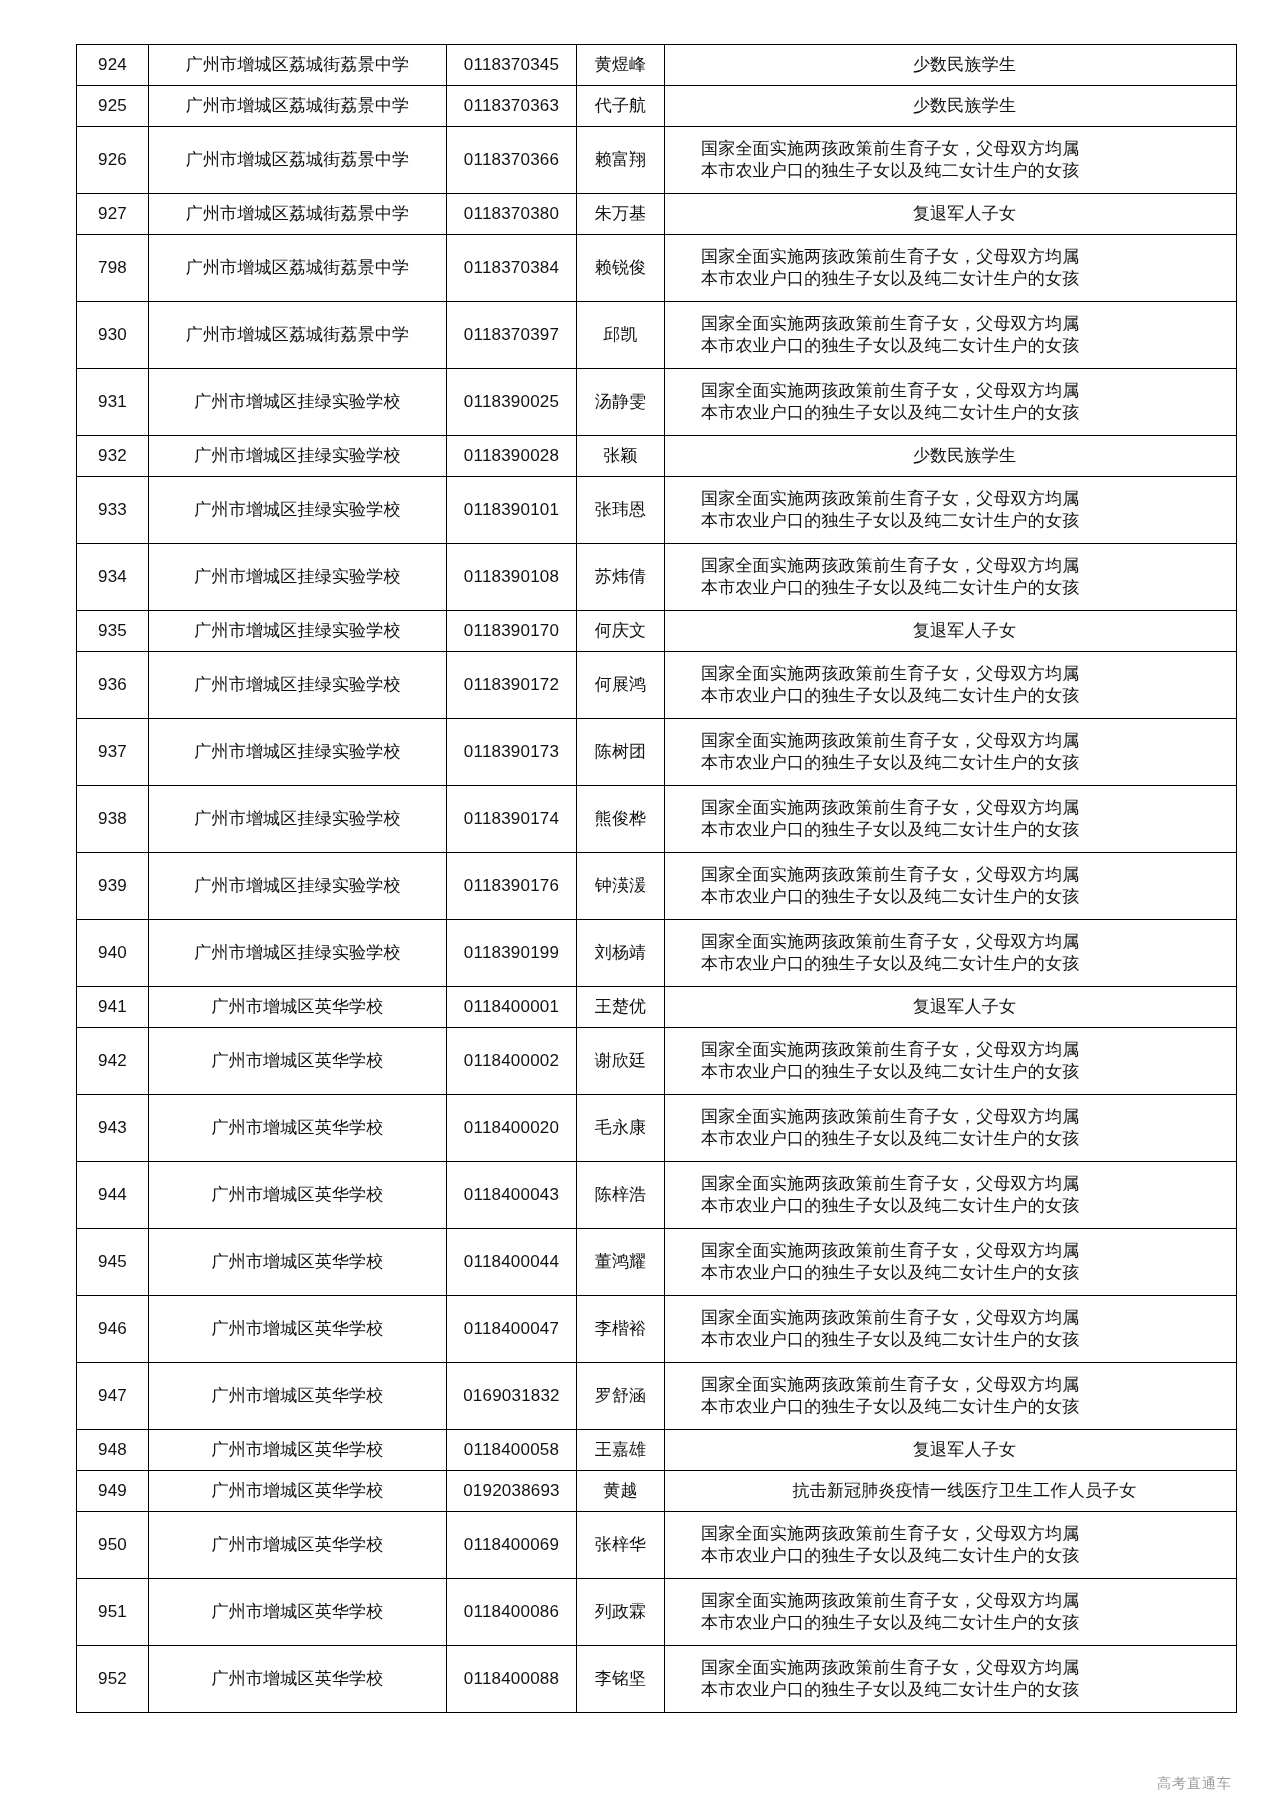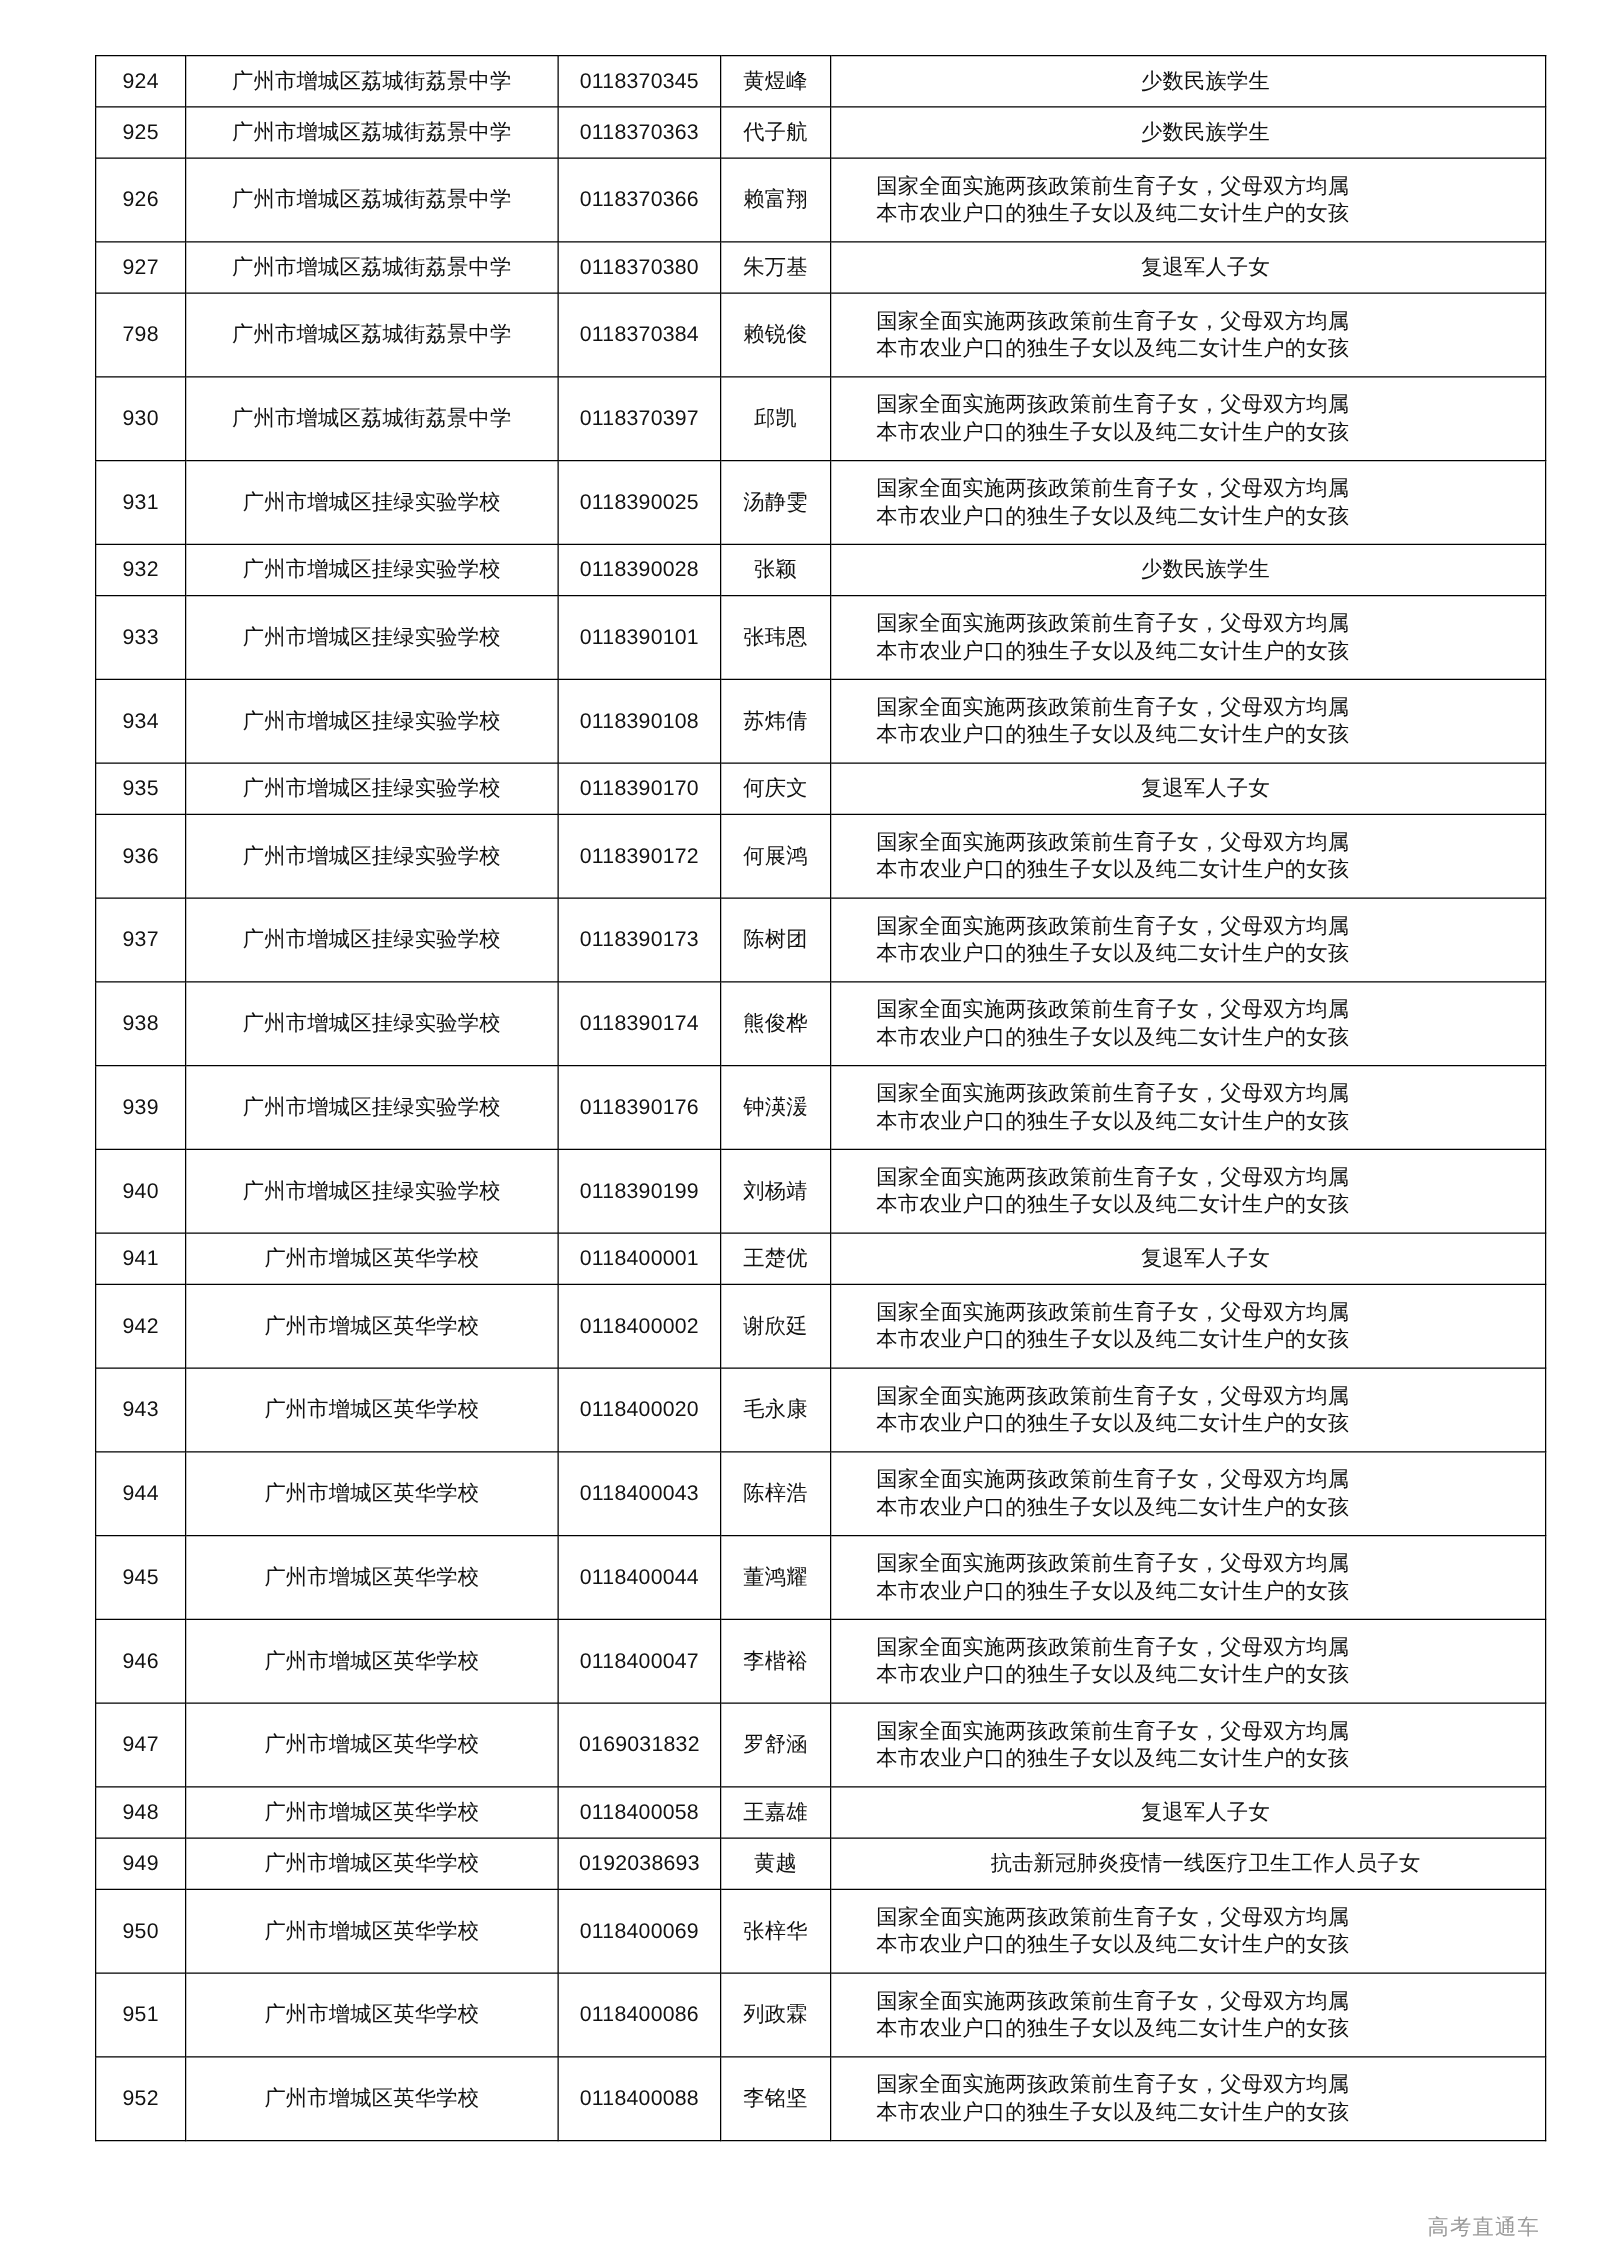--- a/index.html
+++ b/index.html
@@ -84,21 +84,21 @@
     padding-left: 8px;
   }
   .reason.one .reason-inner {
     text-align: center;
   }
 
   #watermark {
     position: absolute;
     right: 64px;
     bottom: 18px;
-    font-size: 17px;
+    font-size: 14px;
     color: #9a9a9a;
     letter-spacing: 1px;
     font-family: "Liberation Sans", "DejaVu Sans", sans-serif;
     user-select: none;
   }
 </style>
 </head>
 <body>
 
 <div id="page">

